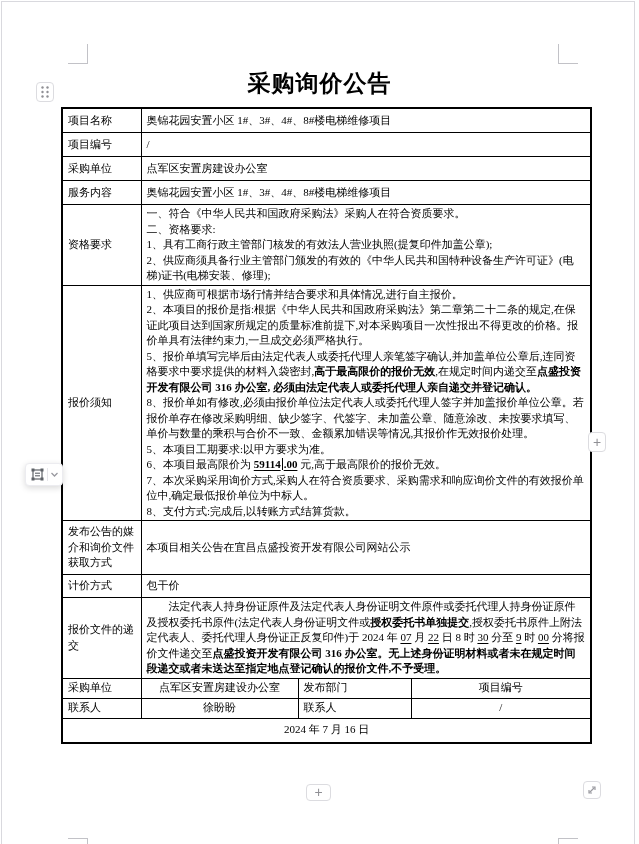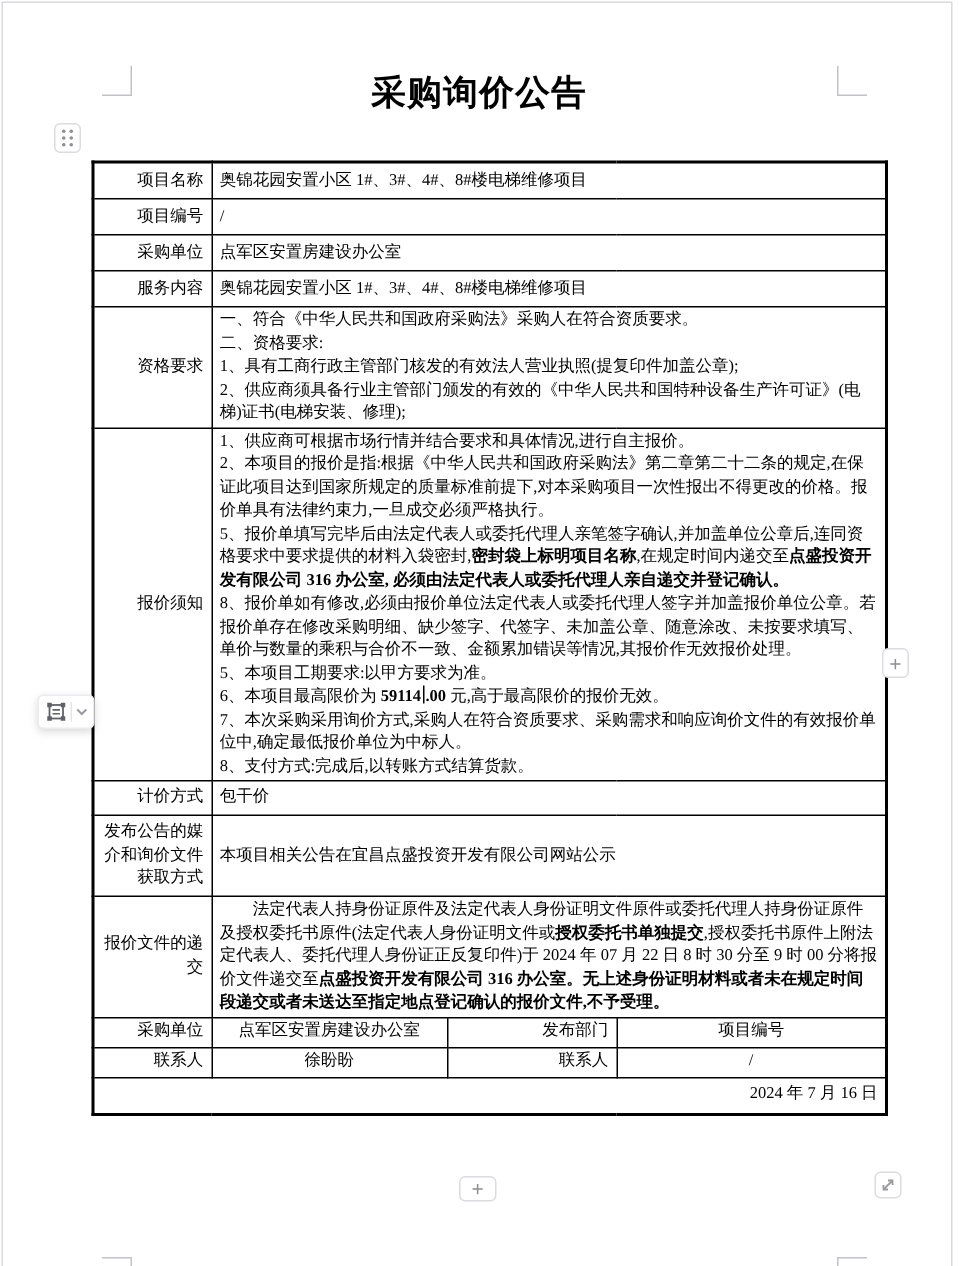--- a/index.html
+++ b/index.html
@@ -3,46 +3,46 @@
 <meta charset="utf-8">
 <style>
   html,body{margin:0;padding:0;}
   body{
     width:639px;height:844px;position:relative;overflow:hidden;
     background:#ffffff;color:#000;
     font-family:"Liberation Serif", serif;
   }
   .frame{position:absolute;top:1px;left:1px;right:4px;bottom:-2px;
     border:1px solid #d9d9de;pointer-events:none;}
-  .page-title{position:absolute;top:46px;left:0;width:100%;
+  .page-title{position:absolute;top:68px;left:0;width:100%;
     text-align:center;font-size:23px;font-weight:700;letter-spacing:1px;}
   
   .mark{position:absolute;width:19px;height:19px;}
   .mark.tl{left:68px;top:44px;border-right:1px solid #c2c2c7;border-bottom:1px solid #c2c2c7;}
   .mark.tr{left:558px;top:44px;border-left:1px solid #c2c2c7;border-bottom:1px solid #c2c2c7;}
   .mark.bl{left:68px;top:838px;border-right:1px solid #c2c2c7;border-top:1px solid #c2c2c7;}
   .mark.br{left:558px;top:838px;border-left:1px solid #c2c2c7;border-top:1px solid #c2c2c7;}
   
   table.doc{position:absolute;left:61px;top:107px;width:529px;
     border-collapse:collapse;table-layout:fixed;border:2px solid #000;}
   table.doc td{border:1px solid #000;font-size:11px;line-height:15.5px;
     vertical-align:middle;padding:1px 5px;word-break:break-all;}
-  td.lbl{text-align:right;padding:1px 6px;}
+  td.lbl{text-align:left;padding:1px 6px;}
   td.ctr{text-align:center;}
   .h21{height:21px;}
   .h20{height:20px;}
   .h51{height:51px;}
   .h17{height:17px;}
   .para{margin:0;}
   .indent .para{text-indent:22px;}
   .b{font-weight:700;}
-  .u{text-underline-offset:2px;}
+  .u{text-decoration:underline;text-underline-offset:2px;}
   .caret{display:inline-block;width:1px;height:12px;background:#000;
     vertical-align:-2px;margin:0 1px;}
-  td.date-cell{text-align:right;padding-right:8px;height:21px;}
+  td.date-cell{text-align:center;padding-right:8px;height:21px;}
   
   .ctl{position:absolute;background:#fff;border:1px solid #dcdce0;border-radius:4px;
     display:flex;align-items:center;justify-content:center;color:#8f8f94;
     box-sizing:border-box;cursor:pointer;font-family:"Liberation Sans", sans-serif;}
   .ctl.plus{font-size:14px;line-height:1;padding-bottom:1px;}
   #drag-handle{left:36px;top:82px;width:18px;height:20px;}
   #table-options{left:25px;top:463px;width:38px;height:23px;
     border-color:#ececf0;box-shadow:0 2px 6px rgba(0,0,0,.15);gap:2px;}
   #table-options .sep{width:1px;height:13px;background:#e6e6ea;}
   #add-col{left:588px;top:432px;width:18px;height:20px;}
@@ -93,35 +93,35 @@
           <div class="para"><span>二、资格要求:</span></div>
           <div class="para"><span>1、具有工商行政主管部门核发的有效法人营业执照(提复印件加盖公章);</span></div>
           <div class="para"><span>2、供应商须具备行业主管部门颁发的有效的《中华人民共和国特种设备生产许可证》(电梯)证书(电梯安装、修理);</span></div>
         </td>
   </tr>
   <tr>
     <td class="lbl">报价须知</td>
     <td colspan="3">
           <div class="para"><span>1、供应商可根据市场行情并结合要求和具体情况,进行自主报价。</span></div>
           <div class="para"><span>2、本项目的报价是指:根据《中华人民共和国政府采购法》第二章第二十二条的规定,在保证此项目达到国家所规定的质量标准前提下,对本采购项目一次性报出不得更改的价格。报价单具有法律约束力,一旦成交必须严格执行。</span></div>
-          <div class="para"><span>5、报价单填写完毕后由法定代表人或委托代理人亲笔签字确认,并加盖单位公章后,连同资格要求中要求提供的材料入袋密封,</span><span class="b">密封袋上标明项目名称</span><span>,在规定时间内递交至</span><span class="b">点盛投资开发有限公司 316 办公室, 必须由法定代表人或委托代理人亲自递交并登记确认。</span></div>
+          <div class="para"><span>5、报价单填写完毕后由法定代表人或委托代理人亲笔签字确认,并加盖单位公章后,连同资格要求中要求提供的材料入袋密封,</span><span class="b">高于最高限价的报价无效</span><span>,在规定时间内递交至</span><span class="b">点盛投资开发有限公司 316 办公室, 必须由法定代表人或委托代理人亲自递交并登记确认。</span></div>
           <div class="para"><span>8、报价单如有修改,必须由报价单位法定代表人或委托代理人签字并加盖报价单位公章。若报价单存在修改采购明细、缺少签字、代签字、未加盖公章、随意涂改、未按要求填写、单价与数量的乘积与合价不一致、金额累加错误等情况,其报价作无效报价处理。</span></div>
           <div class="para"><span>5、本项目工期要求:以甲方要求为准。</span></div>
           <div class="para"><span>6、本项目最高限价为 </span><span class="b u">59114</span><span class="caret"></span><span class="b u">.00</span><span> 元,高于最高限价的报价无效。</span></div>
           <div class="para"><span>7、本次采购采用询价方式,采购人在符合资质要求、采购需求和响应询价文件的有效报价单位中,确定最低报价单位为中标人。</span></div>
           <div class="para"><span>8、支付方式:完成后,以转账方式结算货款。</span></div>
         </td>
   </tr>
   <tr>
+    <td class="lbl h51">发布公告的媒介和询价文件获取方式</td>
+    <td colspan="3">本项目相关公告在宜昌点盛投资开发有限公司网站公示</td>
+  </tr>
+  <tr>
     <td class="lbl h20">计价方式</td>
     <td colspan="3">包干价</td>
-  </tr>
-  <tr>
-    <td class="lbl h51">发布公告的媒介和询价文件获取方式</td>
-    <td colspan="3">本项目相关公告在宜昌点盛投资开发有限公司网站公示</td>
   </tr>
   <tr>
     <td class="lbl">报价文件的递交</td>
     <td colspan="3" class="indent">
           <div class="para"><span>法定代表人持身份证原件及法定代表人身份证明文件原件或委托代理人持身份证原件及授权委托书原件(法定代表人身份证明文件或</span><span class="b">授权委托书单独提交</span><span>,授权委托书原件上附法定代表人、委托代理人身份证正反复印件)于 2024 年 </span><span class="u">07</span><span> 月 </span><span class="u">22</span><span> 日 8 时 </span><span class="u">30</span><span> 分至 </span><span class="u">9</span><span> 时 </span><span class="u">00</span><span> 分将报价文件递交至</span><span class="b">点盛投资开发有限公司 316 办公室。无上述身份证明材料或者未在规定时间段递交或者未送达至指定地点登记确认的报价文件,不予受理。</span></div>
         </td>
   </tr>
   <tr>
     <td class="lbl h17">采购单位</td>
     <td class="ctr">点军区安置房建设办公室</td>

